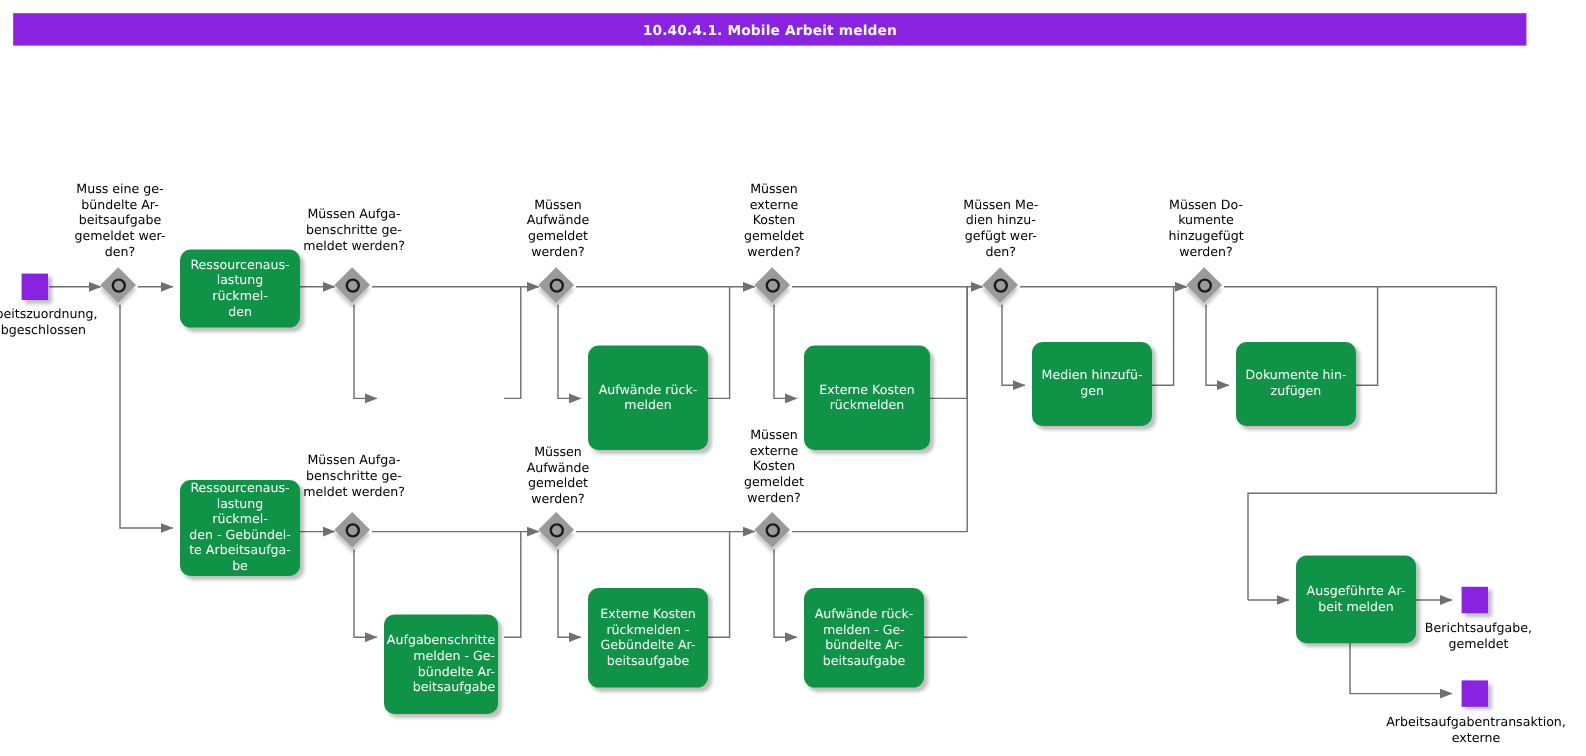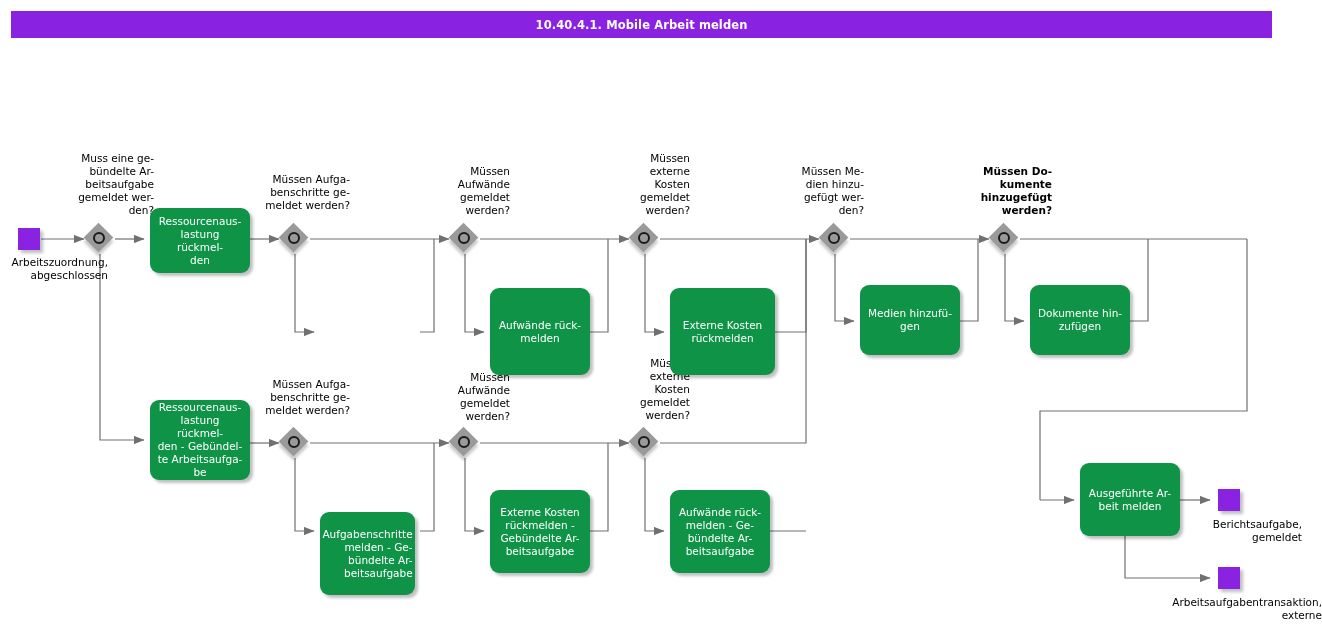--- a/index.html
+++ b/index.html
@@ -47,21 +47,21 @@
 
   
   .ev{
     position:absolute;width:22px;height:22px;background:#8a22e2;
     box-shadow:3px 3px 3px rgba(0,0,0,.25);
   }
 
   
   .lbl{
     position:absolute;color:#000000;font-size:10.5px;line-height:13px;
-    text-align:right;white-space:pre-line;
+    text-align:center;white-space:pre-line;
   }
 </style>
 </head>
 <body>
 
 <div id="canvas">
 
   <div class="titlebar">
     <span>10.40.4.1. Mobile Arbeit melden</span>
   </div>
@@ -173,30 +173,30 @@
   <div class="lbl" style="left: 600px; top: 152px; width: 90px; white-space: pre-line;">Müssen
 externe
 Kosten
 gemeldet
 werden?</div>
 
   <div class="gw" style="left:820px;top:224px;">
     <div class="dia"></div>
     <div class="ring"></div>
   </div>
-  <div class="lbl" style="left: 772px; top: 165px; width: 92px; white-space: pre-line;">Müssen Me-
+  <div class="lbl" style="left: 788px; top: 165px; width: 92px; white-space: pre-line;">Müssen Me-
 dien hinzu-
 gefügt wer-
 den?</div>
 
   <div class="gw" style="left:990px;top:224px;">
     <div class="dia"></div>
     <div class="ring"></div>
   </div>
-  <div class="lbl" style="left: 958px; top: 165px; width: 94px; white-space: pre-line; font-weight: bold;">Müssen Do-
+  <div class="lbl" style="left: 958px; top: 165px; width: 94px; white-space: pre-line;">Müssen Do-
 kumente
 hinzugefügt
 werden?</div>
 
   <div class="gw" style="left:280px;top:428px;">
     <div class="dia"></div>
     <div class="ring"></div>
   </div>
   <div class="lbl" style="left: 240px; top: 378px; width: 110px; white-space: pre-line;">Müssen Aufga-
 benschritte ge-

